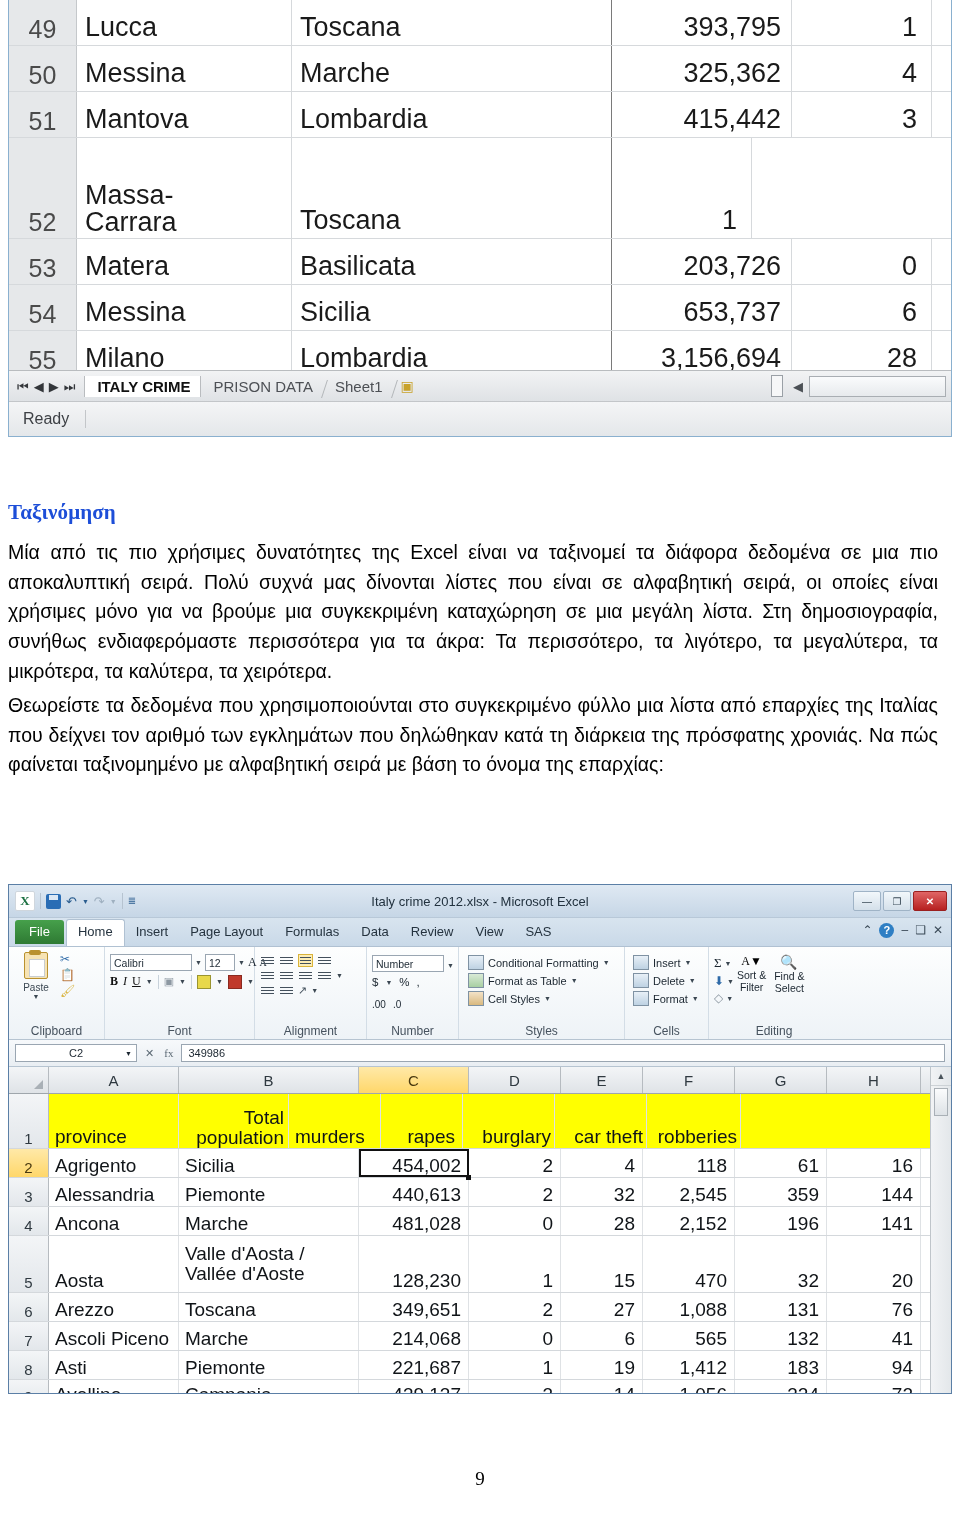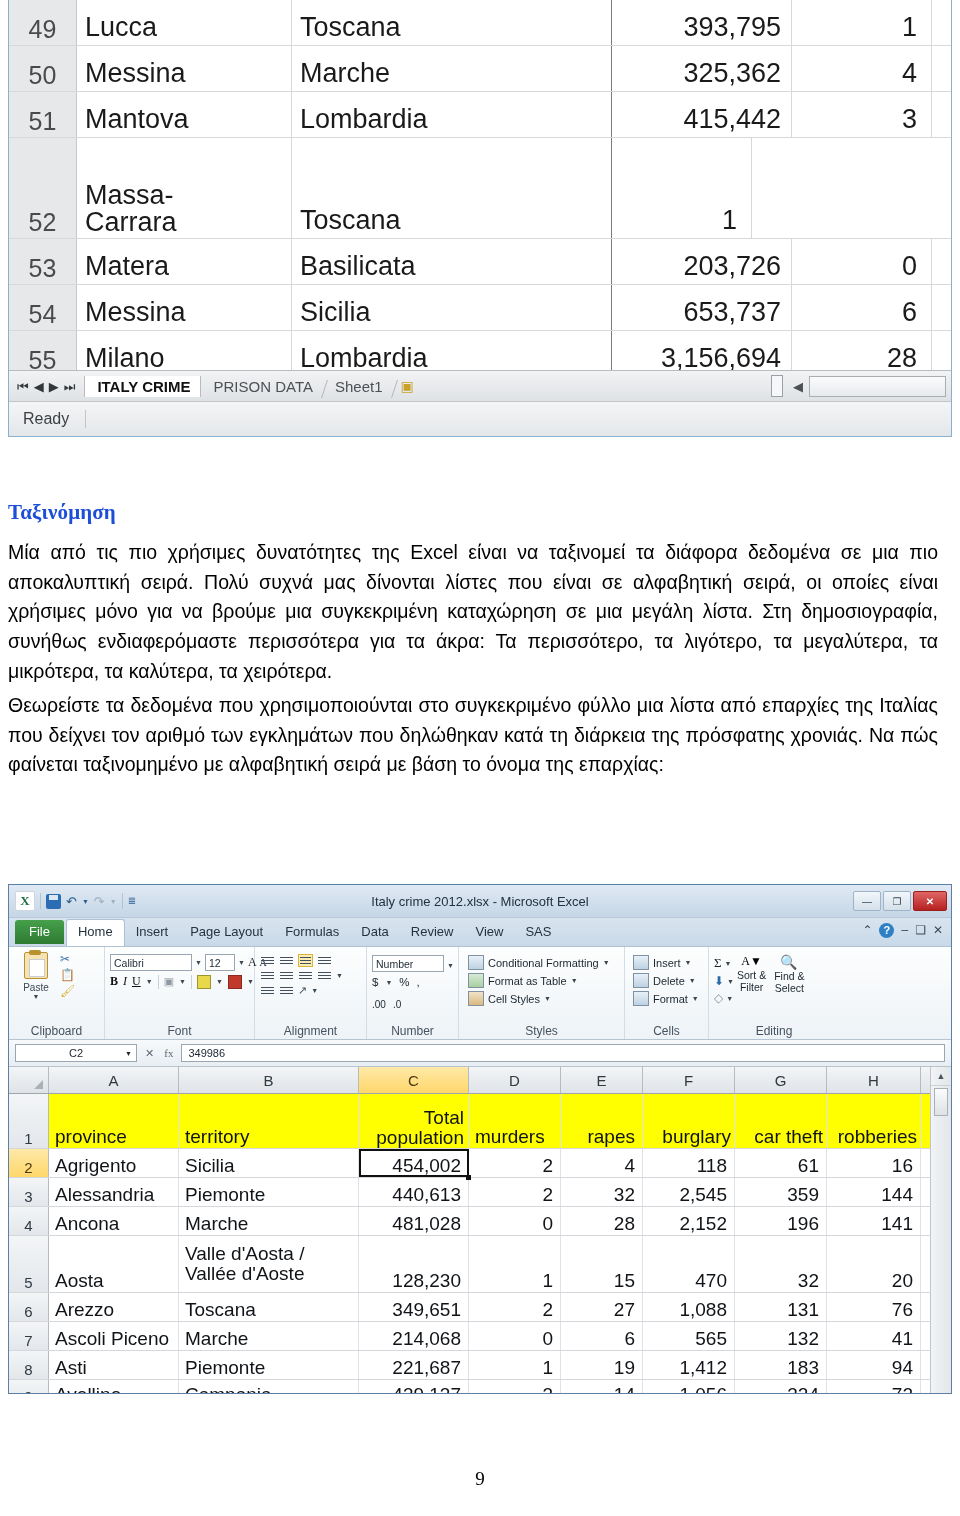--- a/index.html
+++ b/index.html
@@ -637,21 +637,20 @@
       <div class="ch" style="width:82px;min-width:82px">E</div>
       <div class="ch" style="width:92px;min-width:92px">F</div>
       <div class="ch" style="width:92px;min-width:92px">G</div>
       <div class="ch" style="width:94px;min-width:94px">H</div>
       <div class="ch" style="flex:1"></div>
     </div>
 
     <div class="rowline" style="height:54px">
       <div class="rh">1</div>
       <div class="cl l hdr1" style="width:130px;min-width:130px">province</div>
-      <div class="cl l hdr1" style="width:180px;min-width:180px">territory</div>
       <div class="cl r hdr1 hdrwrap rr" style="width:110px;min-width:110px;padding-right:4px">
         <span>Total</span>
         <span>population</span>
       </div>
       <div class="cl l hdr1" style="width:92px;min-width:92px">murders</div>
       <div class="cl r hdr1" style="width:82px;min-width:82px">rapes</div>
       <div class="cl r hdr1" style="width:92px;min-width:92px;padding-right:3px">burglary</div>
       <div class="cl r hdr1" style="width:92px;min-width:92px;padding-right:3px">car theft</div>
       <div class="cl r hdr1" style="width:94px;min-width:94px;padding-right:3px">robberies</div>
       <div class="cl hdr1" style="flex:1"></div>

